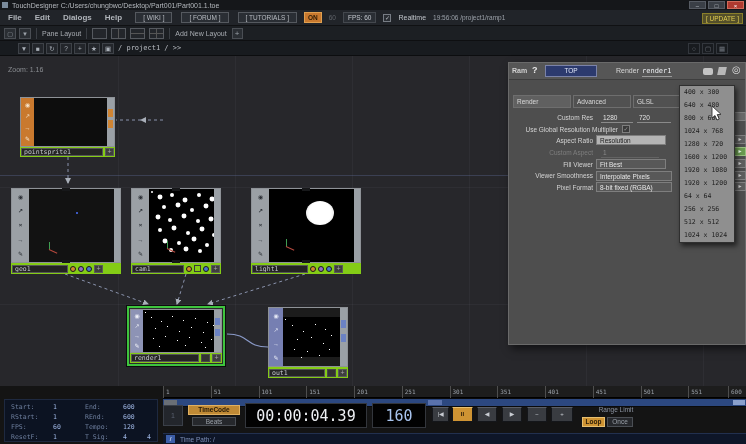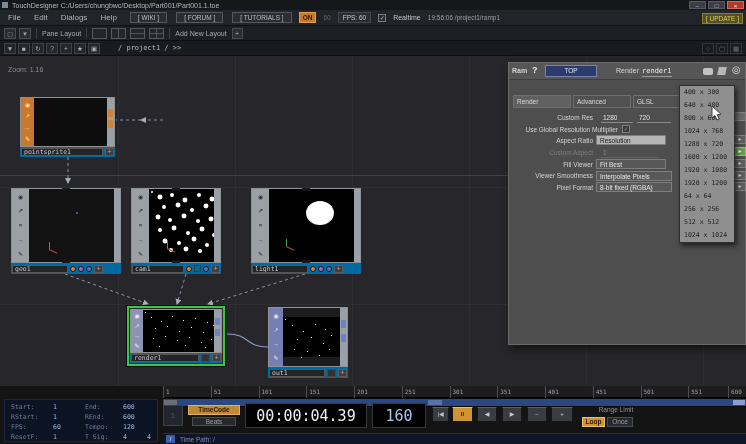--- a/index.html
+++ b/index.html
@@ -14,21 +14,21 @@
   
   #titlebar { position:absolute; left:0; top:0; width:746px; height:10px; background:#15171a; display:flex; align-items:center; font-size:7px; color:#b4b8bd; }
   #appicon { width:6px; height:6px; background:#7a8a9a; margin:0 4px 0 2px; }
   .winbtn { width:17px; height:8px; margin-left:2px; font-size:6px; line-height:8px; text-align:center; background:#3a3f46; color:#cfd3d8; border:1px solid #565b63; }
   .winbtn.close { background:#b03a30; border-color:#d06a5a; color:#fff; }
   #winbtns { position:absolute; right:2px; top:1px; display:flex; }
 
   
   #menubar { position:absolute; left:0; top:10px; width:746px; height:16px; background:#212429; border-bottom:1px solid #101113; display:flex; align-items:center; padding:0 4px; gap:7px; }
   #menus { display:flex; gap:13px; padding-left:4px; }
-  .menu-item { font-size:8px; color:#b0b4ba; cursor:default; }
+  .menu-item { font-size:8px; color:#b0b4ba; cursor:default;font-weight:bold; }
   #menulinks { display:flex; gap:9px; margin-left:6px; }
   .link-btn { font-size:6.5px; color:#b8bcc2; background:#2a2e34; border:1px solid #55595f; padding:1px 7px; }
   #on-btn { font-size:6.5px; font-weight:bold; color:#2a1a05; background:#c9792e; border:1px solid #e0a050; padding:1px 3px; }
   #fps-val { font-size:6.5px; color:#60646a; }
   #fps-box { font-size:6.5px; color:#c4c8ce; background:#2a2e34; border:1px solid #44484e; padding:1px 4px; }
   #rt-check { width:8px; height:8px; background:#2a2e34; border:1px solid #777c84; font-size:6px; line-height:7px; text-align:center; color:#b8bcc2; }
   #rt-label { font-size:7px; color:#c0c4ca; }
   #statustext { font-size:6.5px; color:#9aa0a8; }
   #update-btn { position:absolute; right:3px; top:3px; font-size:6.5px; color:#e0cc50; background:#55502a; border:1px solid #8a7f2a; padding:1px 3px; }
 
@@ -39,21 +39,21 @@
   .vsep { width:1px; height:11px; background:#3a3e44; }
   .bar-label { font-size:7px; color:#a8acb2; }
   #presets { display:flex; gap:4px; }
   .preset { width:15px; height:11px; background:#23262b; border:1px solid #55595f; background-repeat:no-repeat; }
   .preset.pv { background-image:linear-gradient(#555,#555); background-size:1px 100%; background-position:center; }
   .preset.ph { background-image:linear-gradient(#555,#555); background-size:100% 1px; background-position:center; }
   .preset.pg { background-image:linear-gradient(#555,#555),linear-gradient(#555,#555); background-size:1px 100%,100% 1px; background-position:center,center; }
   .plus-sq { width:11px; height:11px; background:#2a2e33; border:1px solid #4a4e54; color:#9aa0a8; font-size:8px; line-height:9px; text-align:center; }
 
   
-  #navbar { position:absolute; left:0; top:41px; width:746px; height:15px; background:#181b1f; border-bottom:1px solid #0c0d0f; display:flex; align-items:center; gap:14px; padding:0 4px; }
+  #navbar { position:absolute; left:0; top:41px; width:746px; height:15px; background:#181b1f; border-bottom:1px solid #0c0d0f; display:flex; align-items:center; gap:0; padding:0 18px; }
   #nav-icons, #nav-right { display:flex; gap:2px; }
   .nav-ic { width:12px; height:11px; background:#23262b; border:1px solid #3e4248; color:#aab0b8; font-size:6.5px; line-height:10px; text-align:center; }
   #nav-right .nav-ic { color:#70767e; background:transparent; border-color:#33373d; }
   #nav-path { font-size:7px; color:#b8bcc2; margin-left:4px; }
   #nav-spacer { flex:1; }
 
   
   #network { position:absolute; left:0; top:56px; width:746px; height:330px; background:#27272b; overflow:hidden; }
   .vgrid { position:absolute; top:0; bottom:0; width:1px; background:rgba(170,175,190,0.06); }
   .hgrid { position:absolute; left:0; right:0; height:1px; background:rgba(170,175,190,0.06); }
@@ -62,21 +62,21 @@
   #wires { position:absolute; left:0; top:0; z-index:1; }
 
   
   .node { position:absolute; z-index:2; }
   .node-body { position:relative; display:flex; border:1px solid #8e9297; background:#0d0d0d; }
   .node-side { display:flex; flex-direction:column; justify-content:space-around; align-items:center; padding:1px 0; }
   .side-ic { font-size:6px; line-height:6px; text-align:center; }
   .node-view { position:relative; flex:1; background:#0d0d0d; overflow:hidden; }
   .node-right { position:relative; width:7px; background:#9aa0a6; }
   .ctab { position:absolute; left:1px; width:5px; }
-  .node-label-row { display:flex; align-items:center; gap:2px; background:#0369a1; padding:1px 1px; height:10px; }
+  .node-label-row { display:flex; align-items:center; gap:2px; background:#84cc16; padding:1px 1px; height:10px; }
   .namebox { flex:1; height:8px; background:#242424; border:1px solid #565656; color:#c6cad0; font-size:6.5px; line-height:6px; padding-left:2px; overflow:hidden; }
   .ldot { width:6px; height:6px; border-radius:50%; border:1px solid #1a1a1a; }
   .dimbox { width:9px; height:8px; background:#333; border:1px solid #484848; }
   .plusbox { width:9px; height:8px; background:#3f3f3f; border:1px solid #5a5a5a; color:#a8a8a8; font-size:7px; line-height:6px; text-align:center; }
   .ntick { position:absolute; width:8px; height:3px; background:#17181a; left:50%; margin-left:-4px; z-index:3; }
   .axis-g { position:absolute; width:1px; height:8px; background:#3f9e52; }
   .axis-r { position:absolute; width:9px; height:1px; background:#b5483d; transform:rotate(25deg); transform-origin:left center; }
   .bluedot { position:absolute; width:2px; height:2px; background:#3c58c0; }
   .dotfield { position:absolute; left:2px; top:2px; width:2px; height:2px; background:#fff; border-radius:50%; }
   .starfield { position:absolute; left:2px; top:2px; width:1px; height:1px; background:#fff; }

